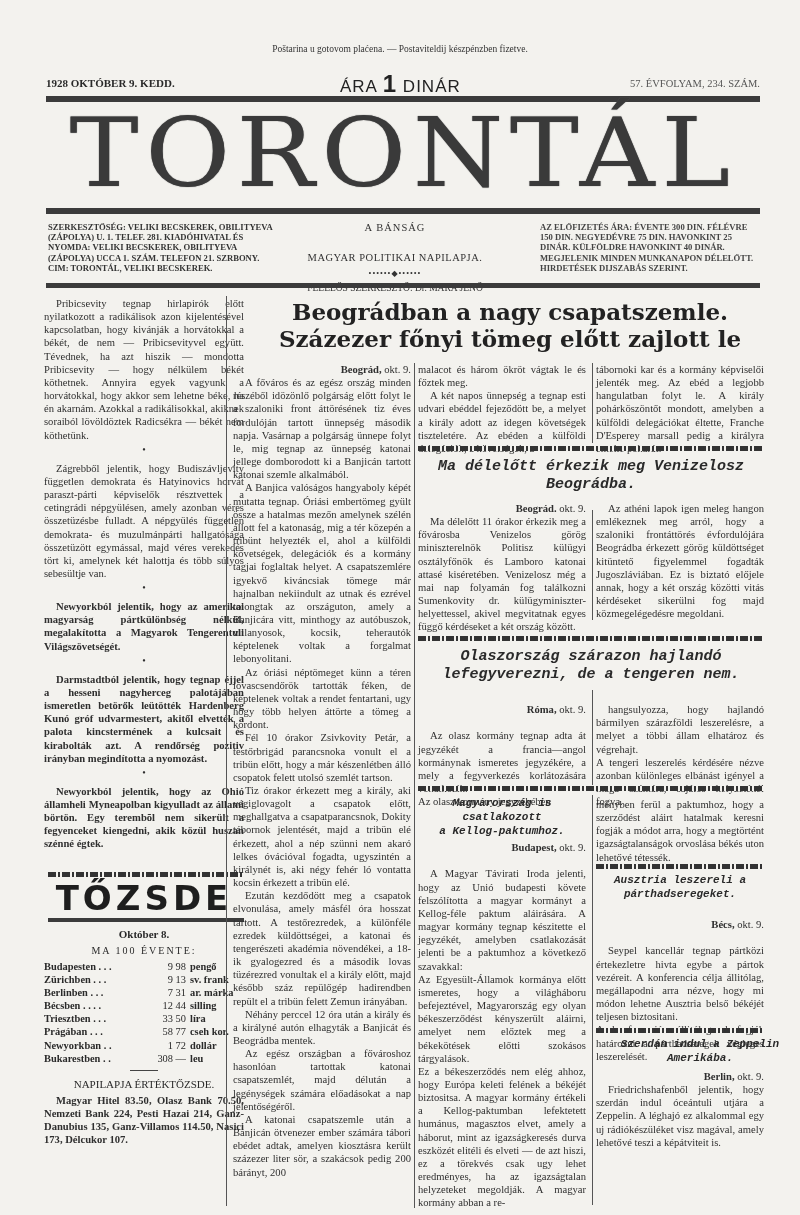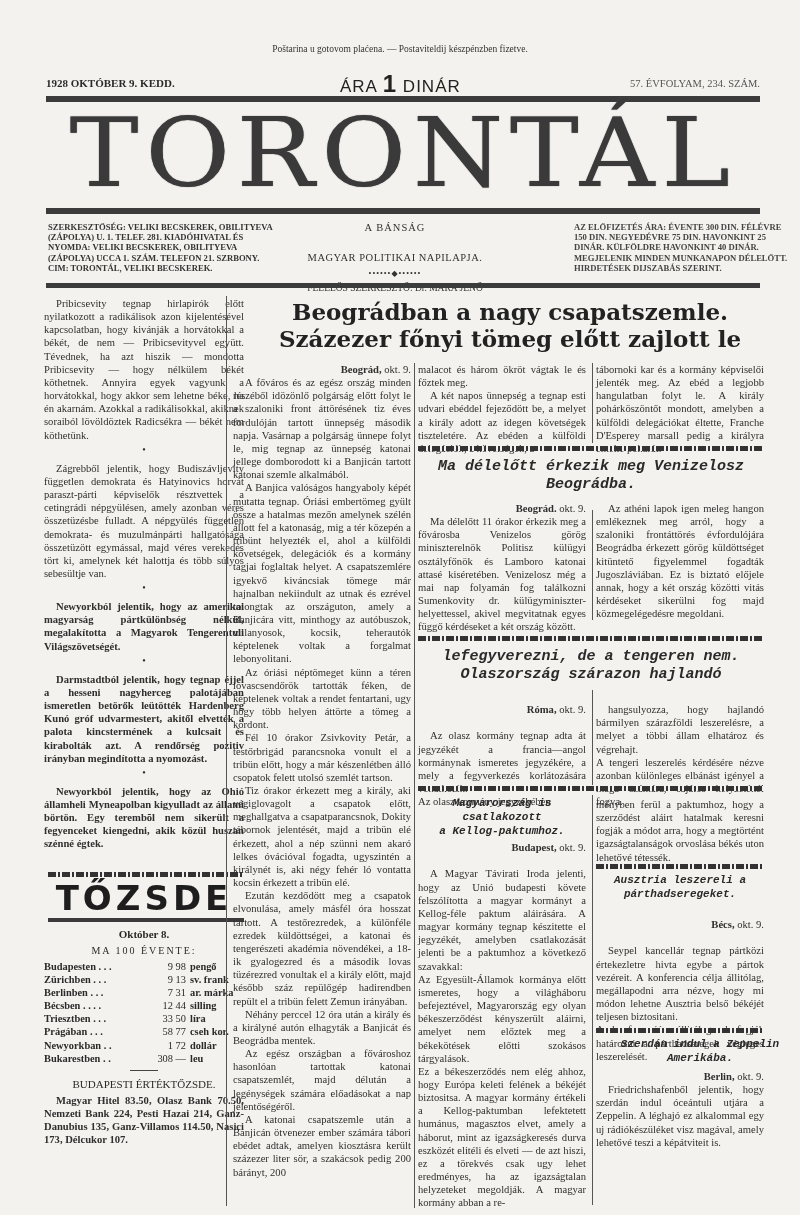--- a/index.html
+++ b/index.html
@@ -24,21 +24,21 @@
     letter-spacing: 6px; text-align: center; color: #3a3a3a; font-weight: normal;
     transform: scaleX(1.08);
     text-shadow: 0 0 1px #555;
   }
   .info-left { left: 48px; top: 222px; width: 228px; font-size: 8.6px; line-height: 10.2px; font-weight: bold; text-transform: uppercase; color: #333; }
   .info-mid { left: 290px; top: 222px; width: 210px; text-align: center; font-size: 10.5px; color: #333; }
   .info-mid .l1 { letter-spacing: 1px; }
   .info-mid .l2 { letter-spacing: 0.5px; margin-top: 19px; }
   .info-mid .orn { font-size: 8px; margin: 6px 0 5px; letter-spacing: 1px; }
   .info-mid .ed { font-size: 9.5px; }
-  .info-right { left: 540px; top: 222px; width: 220px; font-size: 8.6px; line-height: 10.2px; font-weight: bold; color: #444; margin-left: 34px; }
+  .info-right { left: 540px; top: 222px; width: 220px; font-size: 8.6px; line-height: 10.2px; font-weight: bold; color: #444; }
   .col { font-size: 10.6px; line-height: 13.15px; text-align: justify; color: #2f2f2f; }
   .col p { margin: 0; text-indent: 12px; }
   .col .b { font-weight: bold; }
   .col1 { left: 44px; top: 297px; width: 200px; }
   .sep-dot { text-align: center; font-size: 10px; line-height: 12px; margin: 2px 0 6px; }
   .vline { background: #555; width: 1px; }
   .headline-main {
     left: 240px; top: 298px; width: 540px; text-align: center;
     font-family: "DejaVu Serif", serif; font-size: 23px; line-height: 27px; font-weight: bold; color: #222;
   }
@@ -136,21 +136,21 @@
         <span class="val">1 72</span>
         <span class="cur">dollár</span>
       </div>
     <div class="row">
         <span class="city">Bukarestben . .</span>
         <span class="val">308 —</span>
         <span class="cur">leu</span>
       </div>
   </div>
   <div class="abs" style="left:130px;top:1070px;width:28px;height:1px;background:#444;"></div>
-  <div class="abs" style="left:44px;top:1078px;width:200px;text-align:center;font-size:11px;">BUDAPESTI ÉRTÉKTŐZSDE.</div>
+  <div class="abs" style="left:44px;top:1078px;width:200px;text-align:center;font-size:11px;">NAPILAPJA ÉRTÉKTŐZSDE.</div>
   <div class="abs col" style="left:44px;top:1094px;width:200px;font-weight:bold;">
     <p>Magyar Hitel 83.50, Olasz Bank 70.50, Nemzeti Bank 224, Pesti Hazai 214, Ganz-Danubius 135, Ganz-Villamos 114.50, Nasici 173, Délcukor 107.</p>
   </div>
 
   <div class="abs vline" style="left:226px;top:296px;height:910px;"></div>
   <div class="abs vline" style="left:414px;top:363px;height:845px;"></div>
   <div class="abs vline" style="left:592px;top:363px;height:80px;"></div>
   <div class="abs vline" style="left:592px;top:510px;height:110px;"></div>
   <div class="abs vline" style="left:592px;top:690px;height:95px;"></div>
   <div class="abs vline" style="left:592px;top:795px;height:410px;"></div>
@@ -187,22 +187,22 @@
   <div class="abs col" style="left:418px;top:502px;width:168px;">
     <div class="dateline-small"><span class="b">Beográd.</span> <span>okt. 9.</span></div>
     <p>Ma délelőtt 11 órakor érkezik meg a fővárosba Venizelos görög miniszterelnök Politisz külügyi osztályfőnök és Lamboro katonai attasé kiséretében. Venizelosz még a mai nap folyamán fog találkozni Sumenkovity dr. külügyminiszter-helyettessel, akivel megvitatnak egyes függő kérdéseket a két ország között.</p>
   </div>
   <div class="abs col" style="left:596px;top:502px;width:168px;">
     <p>Az athéni lapok igen meleg hangon emlékeznek meg arról, hogy a szaloniki frontáttörés évfordulójára Beográdba érkezett görög küldöttséget kitüntető figyelemmel fogadták Jugoszláviában. Ez is biztató előjele annak, hogy a két ország közötti vitás kérdéseket sikerülni fog majd közmegelégedésre megoldani.</p>
   </div>
   <div class="abs chain" style="left:418px;top:636px;width:346px;"></div>
 
   <div class="abs sub-headline" style="left:418px;top:648px;width:346px;font-size:15px;line-height:18px;">
+    <div>Olaszország szárazon hajlandó</div>
     <div>lefegyverezni, de a tengeren nem.</div>
-    <div>Olaszország szárazon hajlandó</div>
   </div>
   <div class="abs col" style="left:418px;top:690px;width:168px;white-space:pre-line;">
     <div class="dateline-small" style="white-space:normal;"><span class="b">Róma,</span> <span>okt. 9.</span></div>
     <p>Az olasz kormány tegnap adta át jegyzékét a francia—angol kormánynak ismeretes jegyzékére, a mely a fegyverkezés korlátozására vonatkozik.
 Az olasz kormány jegyzékében</p>
   </div>
   <div class="abs col" style="left:596px;top:690px;width:168px;white-space:pre-line;">
     <p>hangsulyozza, hogy hajlandó bármilyen szárazföldi leszerelésre, a melyet a többi állam elhatároz és végrehajt.
 A tengeri leszerelés kérdésére nézve azonban különleges elbánást igényel a maga számára, sajátos helyzeténél fogva.</p>
   </div>

